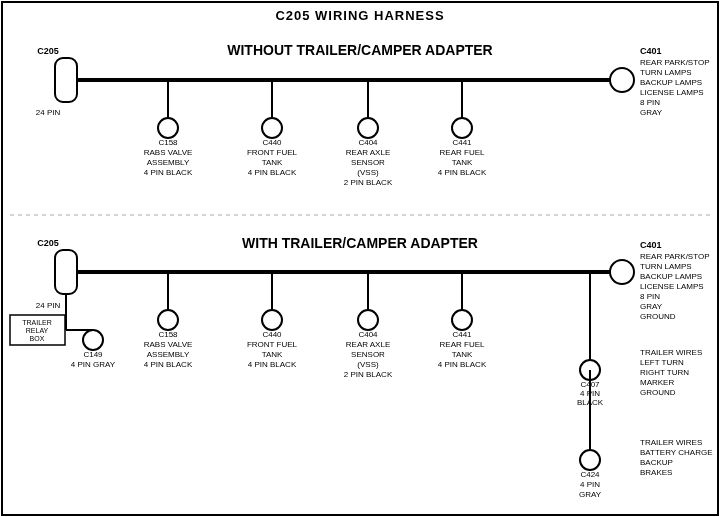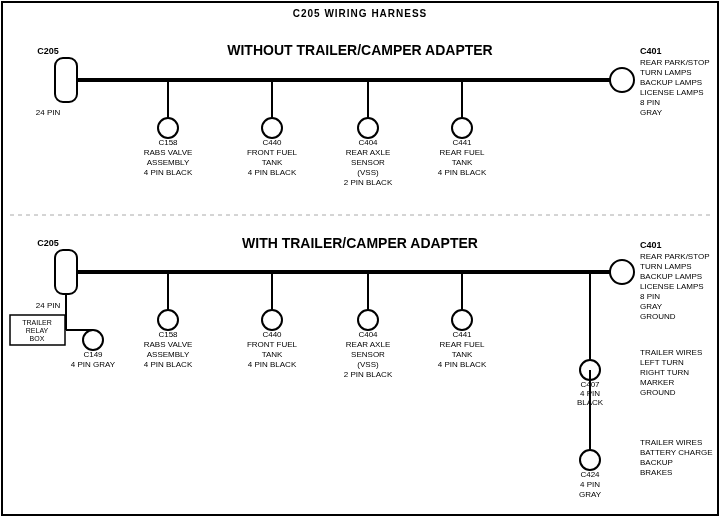--- a/index.html
+++ b/index.html
@@ -7,21 +7,21 @@
       width: 720px;
       height: 517px;
       background: #fff;
       font-family: Arial, sans-serif;
       font-size: 10px;
       position: relative;
       overflow: hidden;
     }
     .page-title {
       text-align: center;
-      font-size: 10px;
+      font-size: 13px;
       font-weight: bold;
       padding-top: 8px;
       letter-spacing: 1px;
     }
     svg {
       position: absolute;
       top: 0;
       left: 0;
       width: 720px;
       height: 517px;

